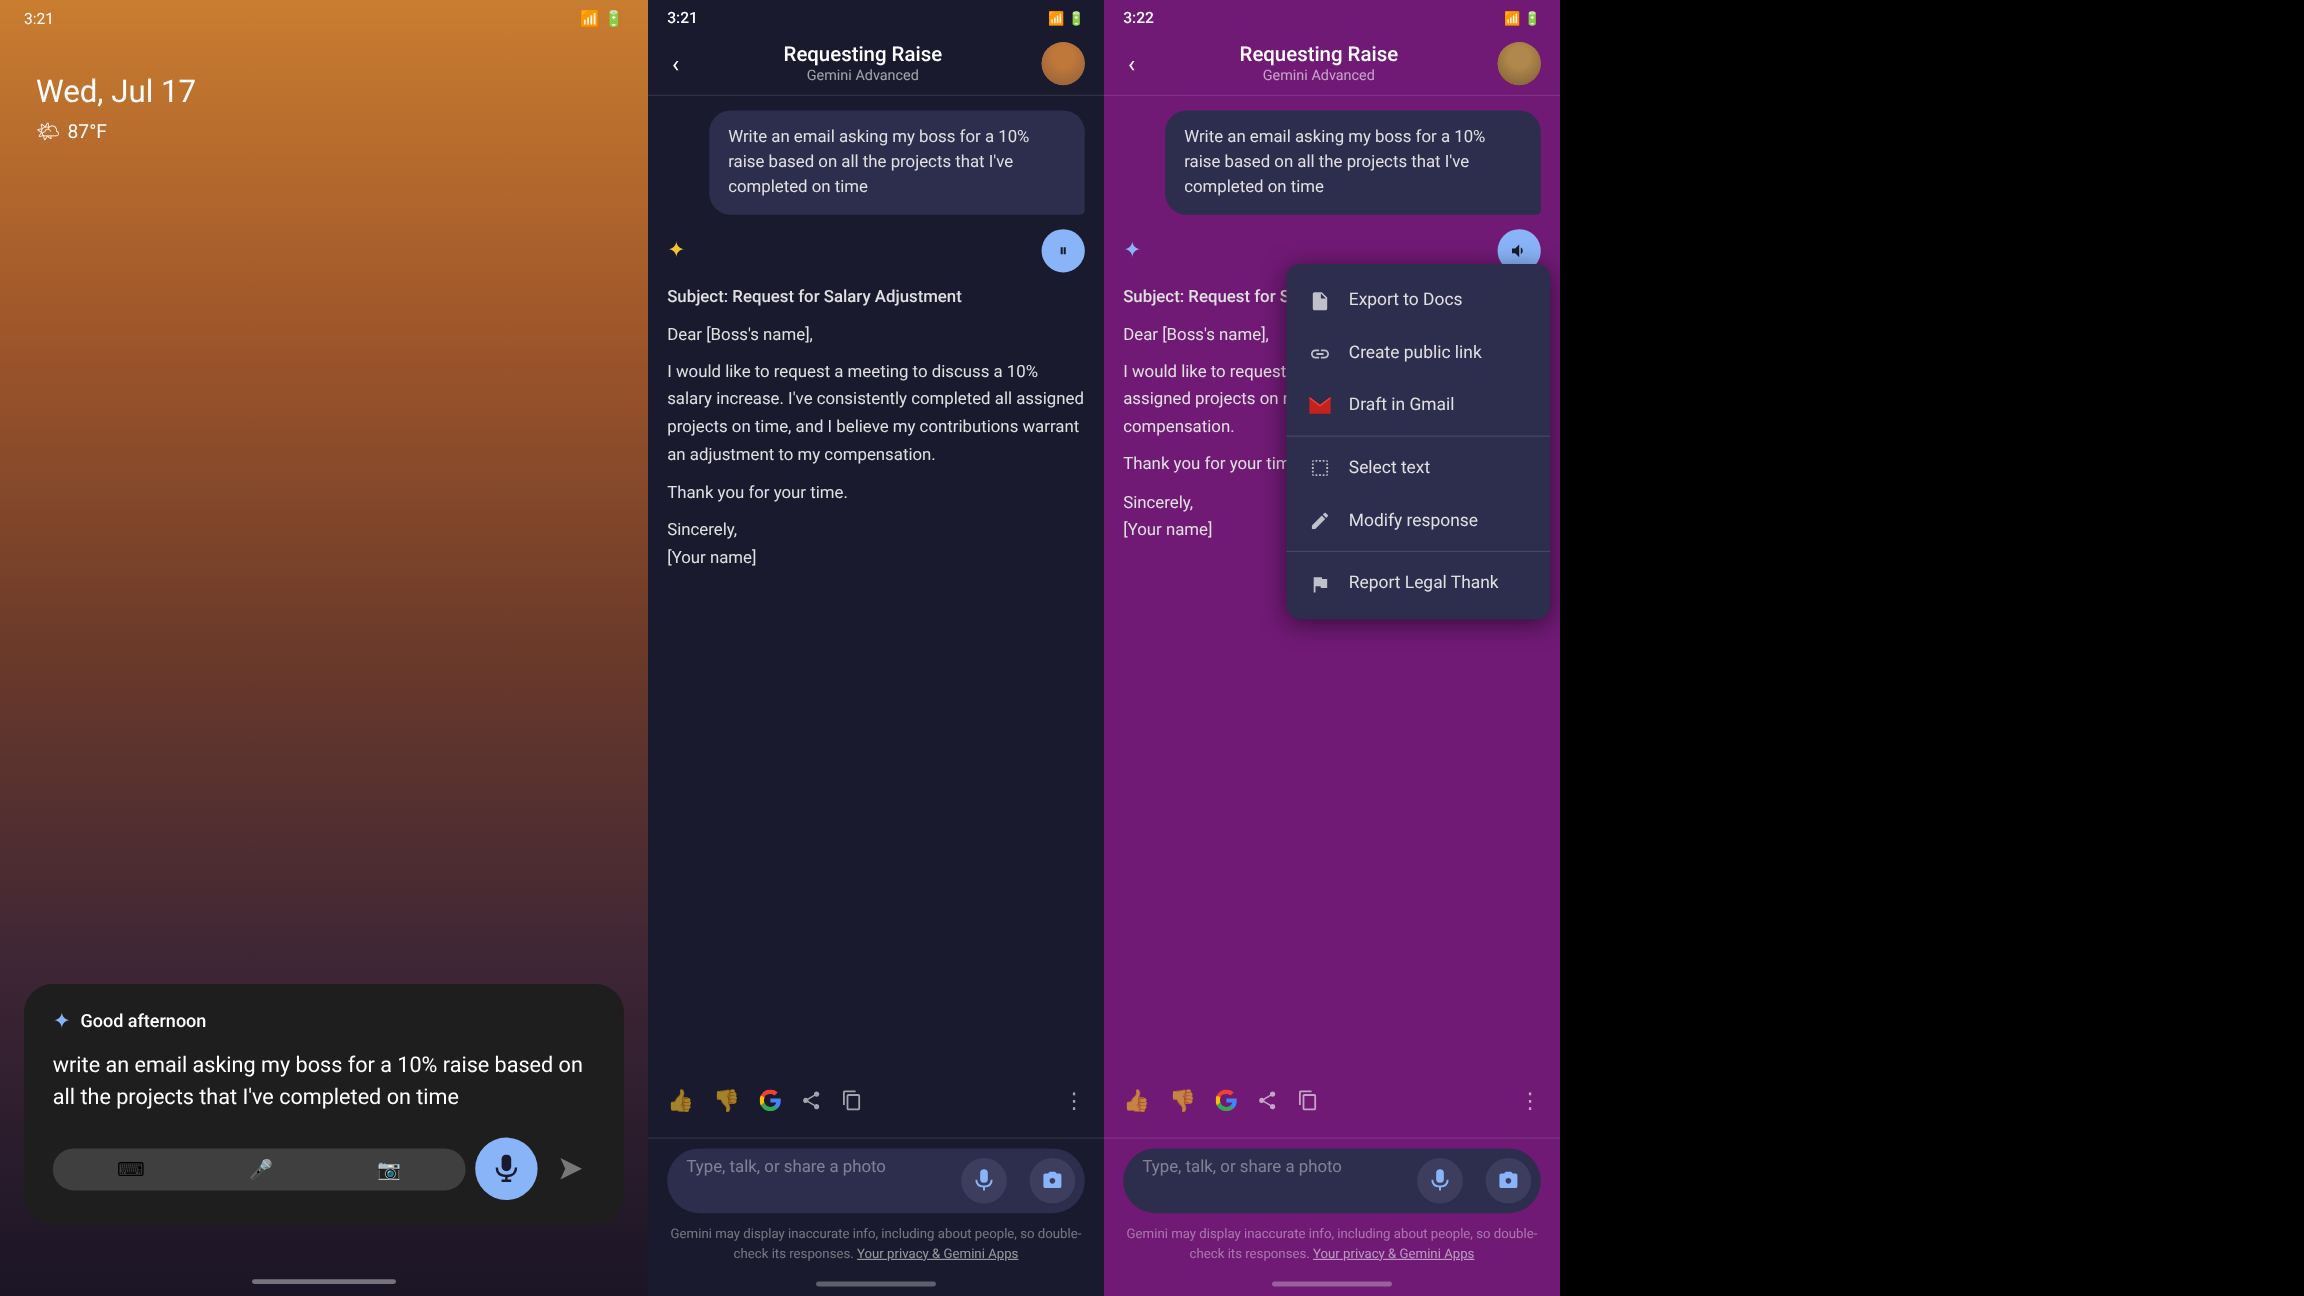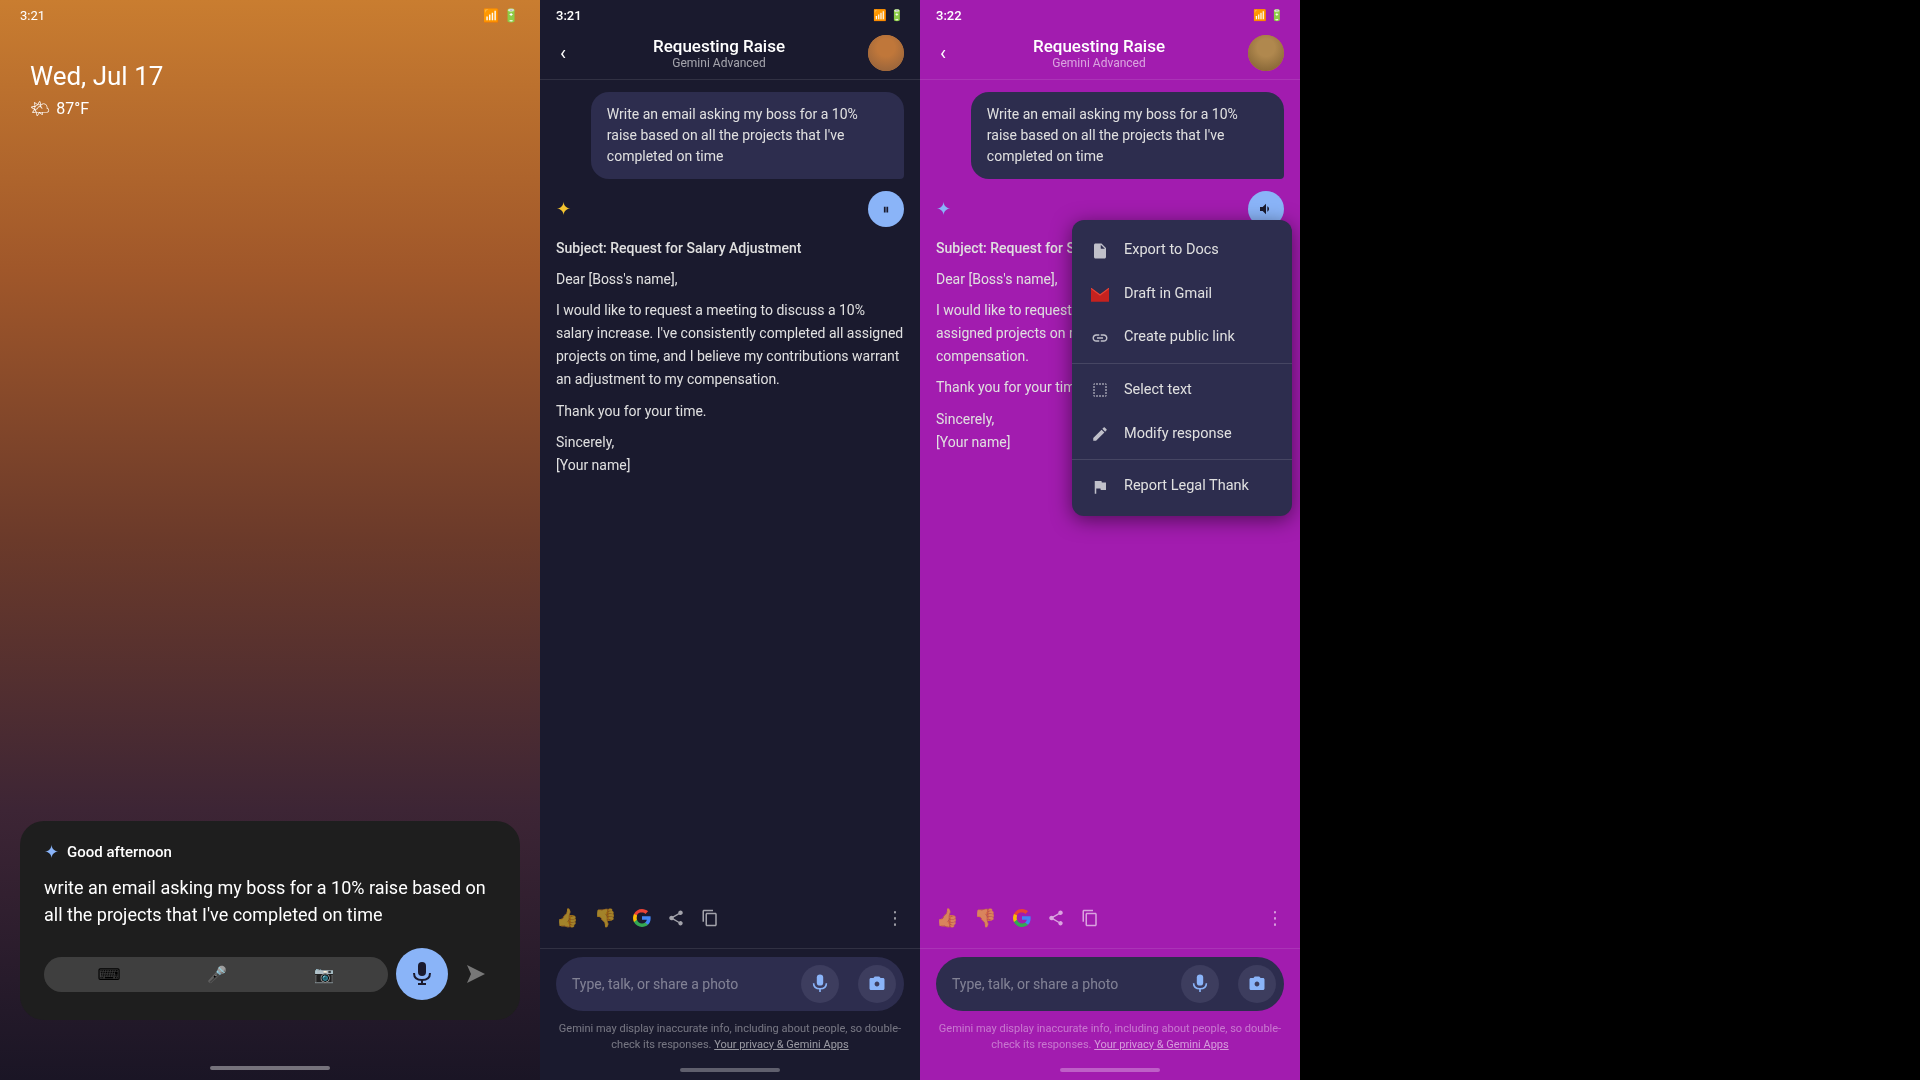--- a/index.html
+++ b/index.html
@@ -173,21 +173,21 @@
       flex-shrink: 0;
       display: flex;
       flex-direction: column;
       position: relative;
     }
 
     
     .panel-right {
       width: 380px;
       height: 1080px;
-      background: #a21caf;
+      background: #701a75;
       flex-shrink: 0;
       display: flex;
       flex-direction: column;
       position: relative;
     }
 
     
     .panel-extra {
       flex: 1;
       background: #000;
@@ -353,21 +353,21 @@
     .action-spacer { flex: 1; }
 
     
     .phone-input-area {
       padding: 8px 16px 4px;
       border-top: 1px solid rgba(255,255,255,0.1);
     }
 
     .input-bar {
       display: flex;
-      align-items: center;
+      align-items: flex-start;
       background: #2d2d4e;
       border-radius: 28px;
       padding: 8px 8px 8px 16px;
       gap: 19px;
     }
 
     .input-placeholder {
       flex: 1;
       color: rgba(255,255,255,0.4);
       font-size: 14px;
@@ -714,34 +714,34 @@
     <div class="menu-item">
       <span class="menu-icon">
         <svg width="18" height="18" viewBox="0 0 24 24" fill="rgba(255,255,255,0.7)">
           <path d="M14 2H6c-1.1 0-2 .9-2 2v16c0 1.1.9 2 2 2h12c1.1 0 2-.9 2-2V8l-6-6zm-1 7V3.5L18.5 9H13z"></path>
         </svg>
       </span>
       <span>Export to Docs</span>
     </div>
     <div class="menu-item">
       <span class="menu-icon">
+        <svg width="18" height="18" viewBox="0 0 24 24" fill="rgba(255,255,255,0.7)">
+          <path d="M3.9 12c0-1.71 1.39-3.1 3.1-3.1h4V7H7c-2.76 0-5 2.24-5 5s2.24 5 5 5h4v-1.9H7c-1.71 0-3.1-1.39-3.1-3.1zM8 13h8v-2H8v2zm9-6h-4v1.9h4c1.71 0 3.1 1.39 3.1 3.1s-1.39 3.1-3.1 3.1h-4V17h4c2.76 0 5-2.24 5-5s-2.24-5-5-5z"></path>
+        </svg>
+      </span>
+      <span>Create public link</span>
+    </div>
+    <div class="menu-item">
+      <span class="menu-icon">
         <svg width="18" height="14" viewBox="0 0 24 18">
           <path d="M0 0 L12 9 L24 0 L24 18 L0 18 Z" fill="#c5221f"></path>
           <path d="M0 0 L12 9 L24 0" stroke="#ea4335" stroke-width="1.5" fill="none"></path>
         </svg>
       </span>
       <span>Draft in Gmail</span>
-    </div>
-    <div class="menu-item">
-      <span class="menu-icon">
-        <svg width="18" height="18" viewBox="0 0 24 24" fill="rgba(255,255,255,0.7)">
-          <path d="M3.9 12c0-1.71 1.39-3.1 3.1-3.1h4V7H7c-2.76 0-5 2.24-5 5s2.24 5 5 5h4v-1.9H7c-1.71 0-3.1-1.39-3.1-3.1zM8 13h8v-2H8v2zm9-6h-4v1.9h4c1.71 0 3.1 1.39 3.1 3.1s-1.39 3.1-3.1 3.1h-4V17h4c2.76 0 5-2.24 5-5s-2.24-5-5-5z"></path>
-        </svg>
-      </span>
-      <span>Create public link</span>
     </div>
     <div class="menu-divider"></div>
     <div class="menu-item">
       <span class="menu-icon">
         <svg width="18" height="18" viewBox="0 0 24 24" fill="rgba(255,255,255,0.7)">
           <path d="M3 5h2V3c-1.1 0-2 .9-2 2zm0 8h2v-2H3v2zm4 8h2v-2H7v2zM3 9h2V7H3v2zm10-6h-2v2h2V3zm6 0v2h2c0-1.1-.9-2-2-2zM5 21v-2H3c0 1.1.9 2 2 2zm-2-4h2v-2H3v2zM9 3H7v2h2V3zm2 18h2v-2h-2v2zm8-8h2v-2h-2v2zm0 8c1.1 0 2-.9 2-2h-2v2zm0-12h2V7h-2v2zm0 8h2v-2h-2v2zm-4 4h2v-2h-2v2zm0-16h2V3h-2v2z"></path>
         </svg>
       </span>
       <span>Select text</span>
     </div>

